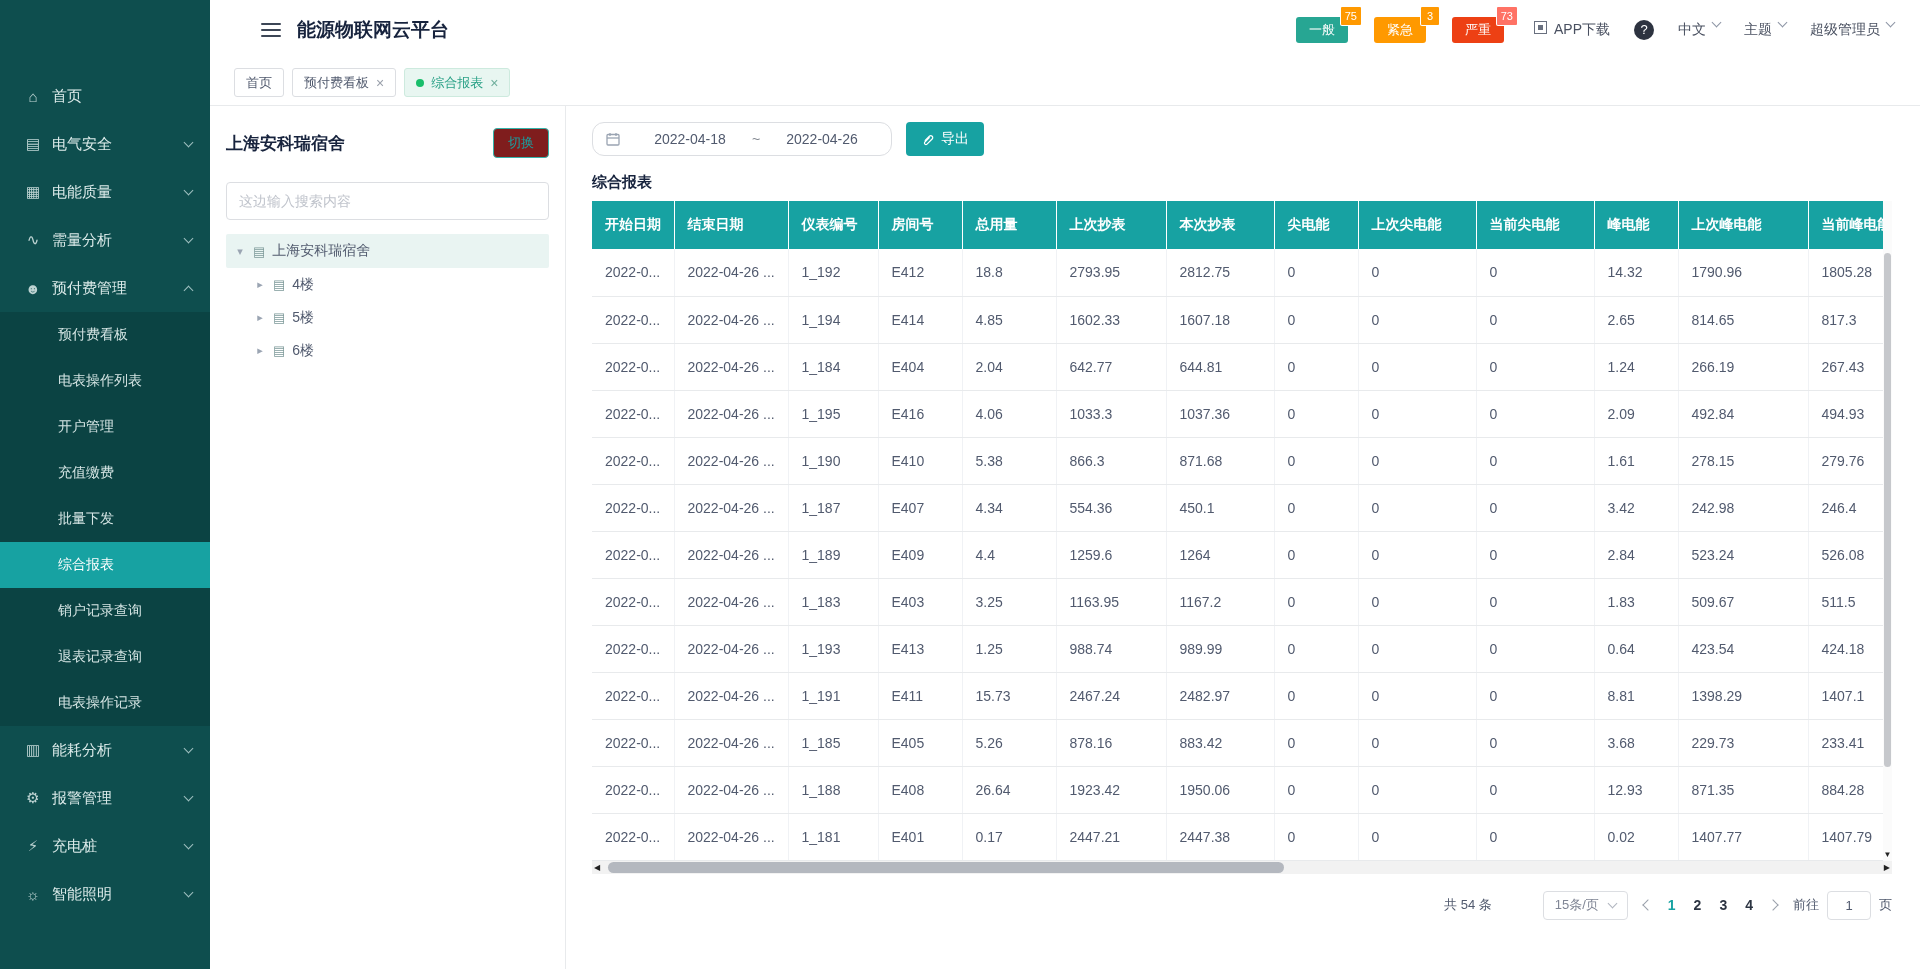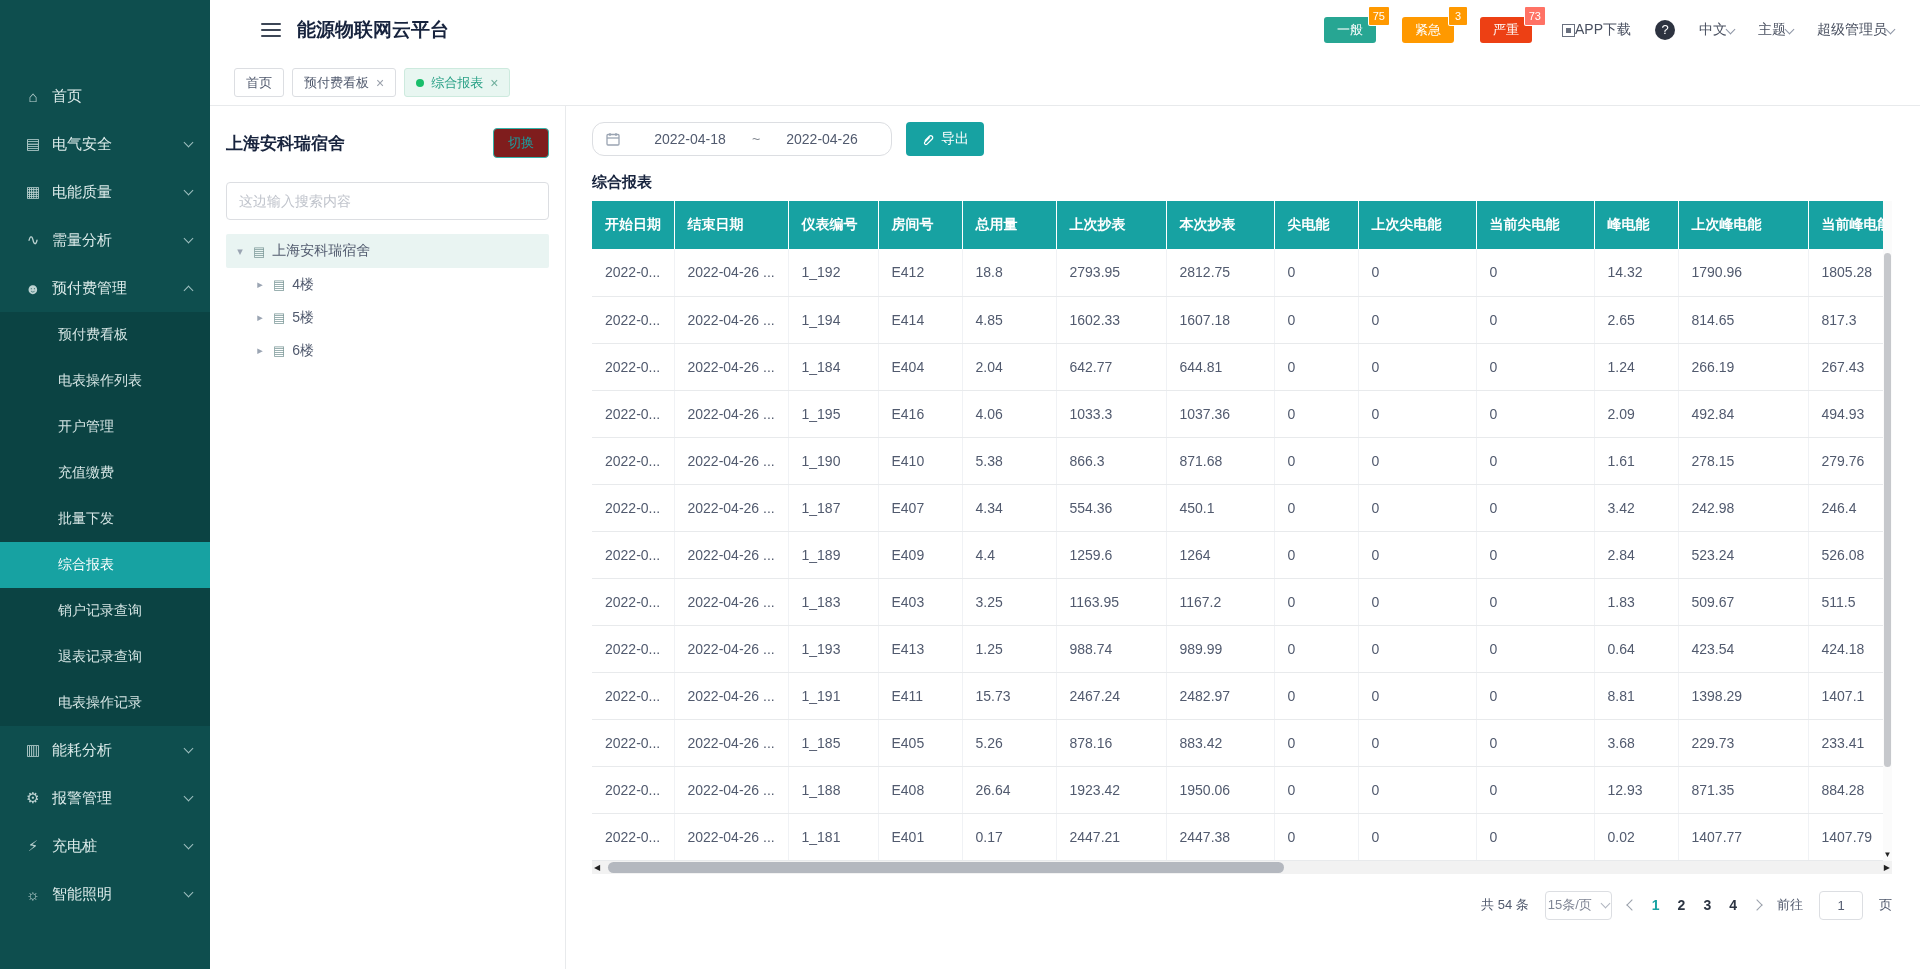--- a/index.html
+++ b/index.html
@@ -31,21 +31,21 @@
   .main{flex:1;display:flex;flex-direction:column;min-width:0;}
   .topbar{height:60px;display:flex;align-items:center;justify-content:space-between;padding:0 26px 0 24px;background:#fff;margin-left:27px;}
   .topbar-left{display:flex;align-items:center;}
   .hamburger{width:20px;cursor:pointer;}
   .hamburger span{display:block;height:2px;background:#3c4656;margin:4px 0;border-radius:1px;}
   .app-title{font-size:19px;font-weight:bold;color:var(--dark);margin-left:16px;white-space:nowrap;}
   .topbar-right{display:flex;align-items:center;gap:24px;font-size:14px;color:#495060;}
   .alarm-group{display:flex;align-items:center;gap:26px;margin-right:6px;}
   .alarm-btn{position:relative;color:#fff;font-size:13px;padding:4px 13px;border-radius:3px;cursor:pointer;white-space:nowrap;}
   .alarm-count{position:absolute;top:-10px;right:-13px;color:#fff;font-size:11px;min-width:18px;height:18px;line-height:18px;border-radius:1px;text-align:center;padding:0 4px;box-shadow:0 0 0 1px #fff;}
-  .top-item{display:flex;align-items:center;cursor:pointer;white-space:nowrap;}
+  .top-item{display:flex;align-items:flex-start;gap:7px;cursor:pointer;white-space:nowrap;}
   .top-item .chev-i{color:#8d95a5;margin-top:-2px;}
   .qr-icon{width:13px;height:13px;border:1.5px solid #69707f;position:relative;display:inline-block;}
   .qr-icon::after{content:"";position:absolute;left:3px;top:3px;right:3px;bottom:3px;background:#69707f;}
   .help-circle{width:20px;height:20px;border-radius:50%;background:#2d3340;color:#fff;font-size:13px;text-align:center;line-height:20px;cursor:pointer;}
 
   
   .tabbar{height:46px;display:flex;align-items:center;gap:8px;padding:0 24px;border-bottom:1px solid var(--line);background:#fff;}
   .tab{height:29px;display:flex;align-items:center;gap:7px;padding:0 11px;border:1px solid var(--border);border-radius:3px;font-size:13px;color:var(--text);background:#fff;cursor:pointer;white-space:nowrap;}
   .tab.active{background:#e8f6f1;border-color:#cdeade;color:#2aa187;}
   .tab .dot{width:8px;height:8px;border-radius:50%;display:inline-block;}
@@ -83,28 +83,28 @@
   .v-scroll{position:absolute;top:0;right:0;width:9px;bottom:0;background:#fbfbfb;}
   .v-thumb{position:absolute;top:52px;left:1px;right:1px;height:78%;background:#c6c8cc;border-radius:4px;}
   .v-arrow{position:absolute;bottom:1px;left:0;right:0;text-align:center;font-size:8px;color:#222;line-height:10px;}
 
   .h-scroll{height:13px;width:100%;background:#f2f2f2;position:relative;flex-shrink:0;}
   .h-thumb{position:absolute;top:1px;bottom:1px;left:16px;width:52%;background:#b4b8bf;border-radius:6px;}
   .h-arrow{position:absolute;top:0;bottom:0;font-size:8px;color:#222;line-height:13px;}
   .h-arrow.left{left:2px;} .h-arrow.right{right:2px;}
 
   .pager{display:flex;justify-content:flex-end;align-items:center;gap:16px;margin-top:17px;font-size:13px;color:var(--text);}
-  .size-select{border:1px solid var(--border);border-radius:4px;height:29px;display:flex;align-items:center;gap:10px;padding:0 2px;color:#808695;cursor:pointer;}
+  .size-select{border:1px solid var(--border);border-radius:4px;height:29px;display:flex;align-items:center;gap:10px;padding:0 11px;color:#808695;cursor:pointer;margin-left:35px;}
   .pg-arrow{display:inline-block;width:8px;height:8px;border-left:1.5px solid #9aa0ab;border-bottom:1.5px solid #9aa0ab;cursor:pointer;}
   .pg-arrow.prev{transform:rotate(45deg);}
   .pg-arrow.next{transform:rotate(-135deg);}
   .pages{display:flex;align-items:center;gap:18px;}
   .page-num{font-size:14px;cursor:pointer;color:#2c3442;font-weight:bold;}
   .page-num.active{color:var(--teal);}
-  .goto{display:flex;align-items:center;gap:16px;}
+  .goto{display:flex;align-items:center;gap:8px;}
   .goto-input{width:44px;height:29px;border:1px solid var(--border);border-radius:4px;text-align:center;font-size:13px;color:var(--text);outline:none;font-family:inherit;}
 </style>
 </head>
 <body>
 
 <div class="app">
 
   <aside class="sidebar" id="sidebar">
       <div class="side-item">
         <span class="s-icon">⌂</span>

